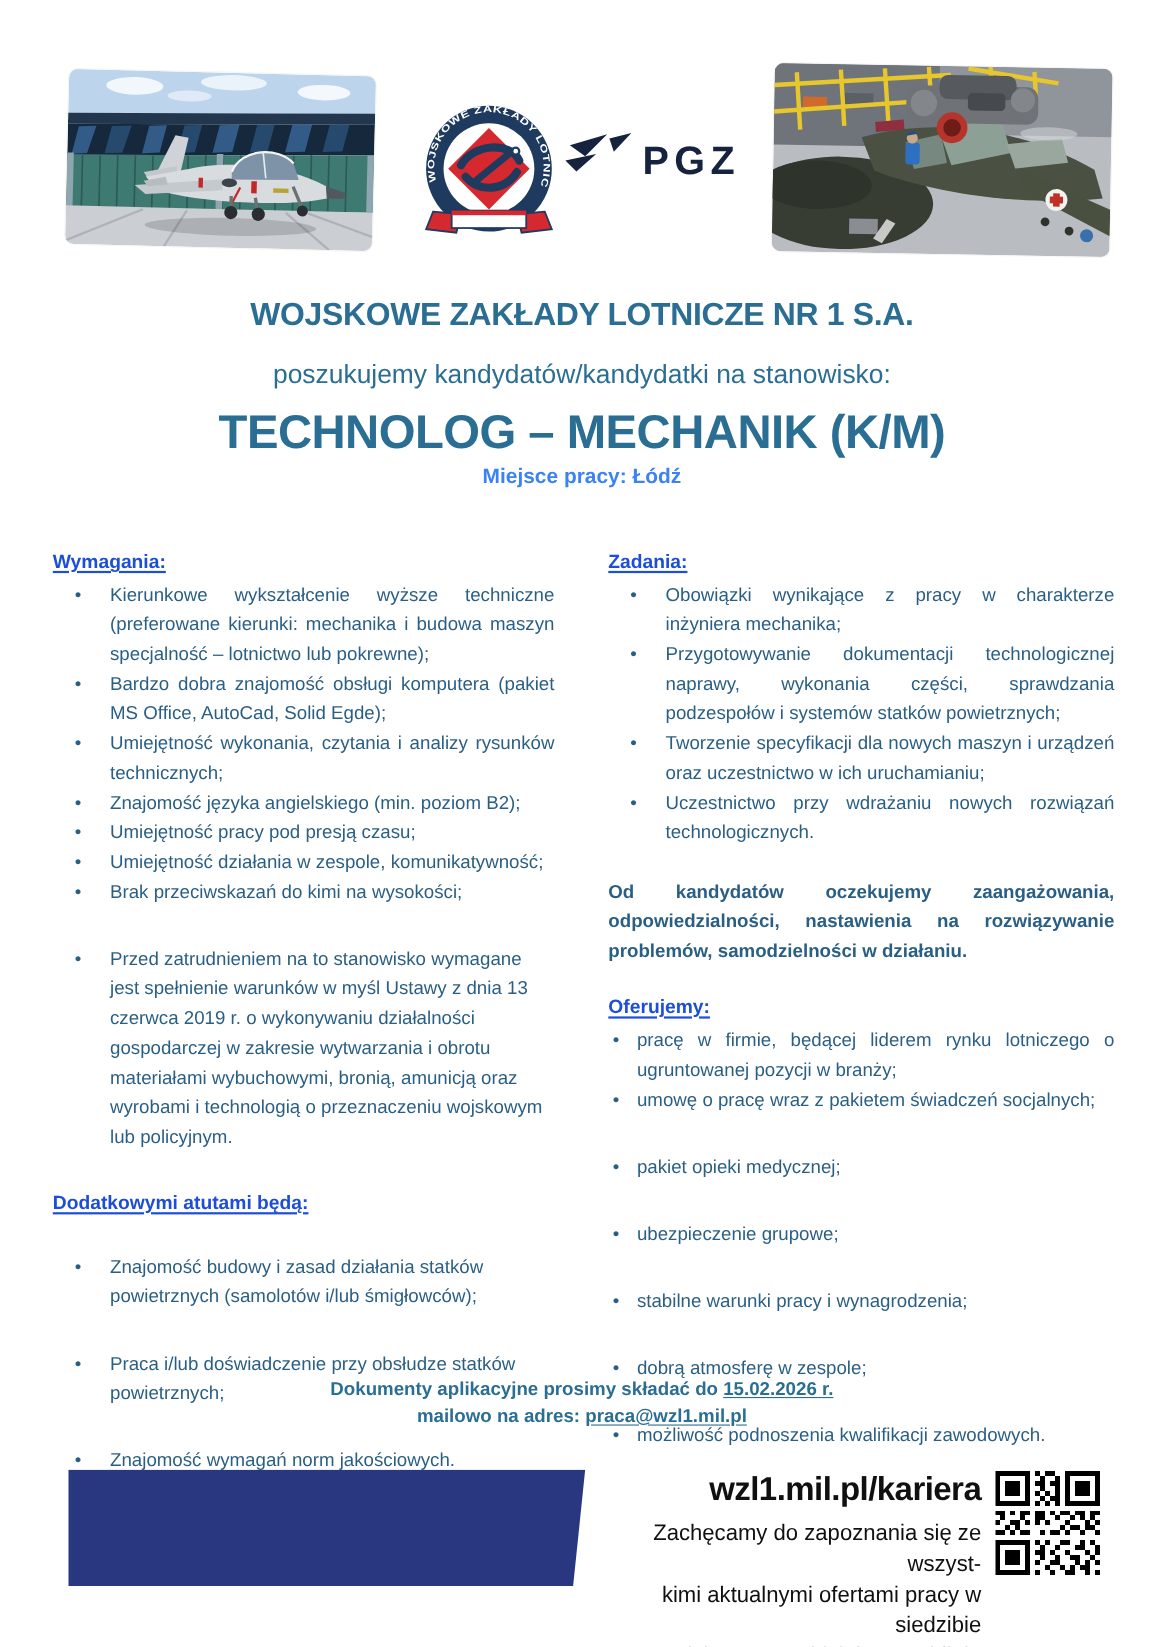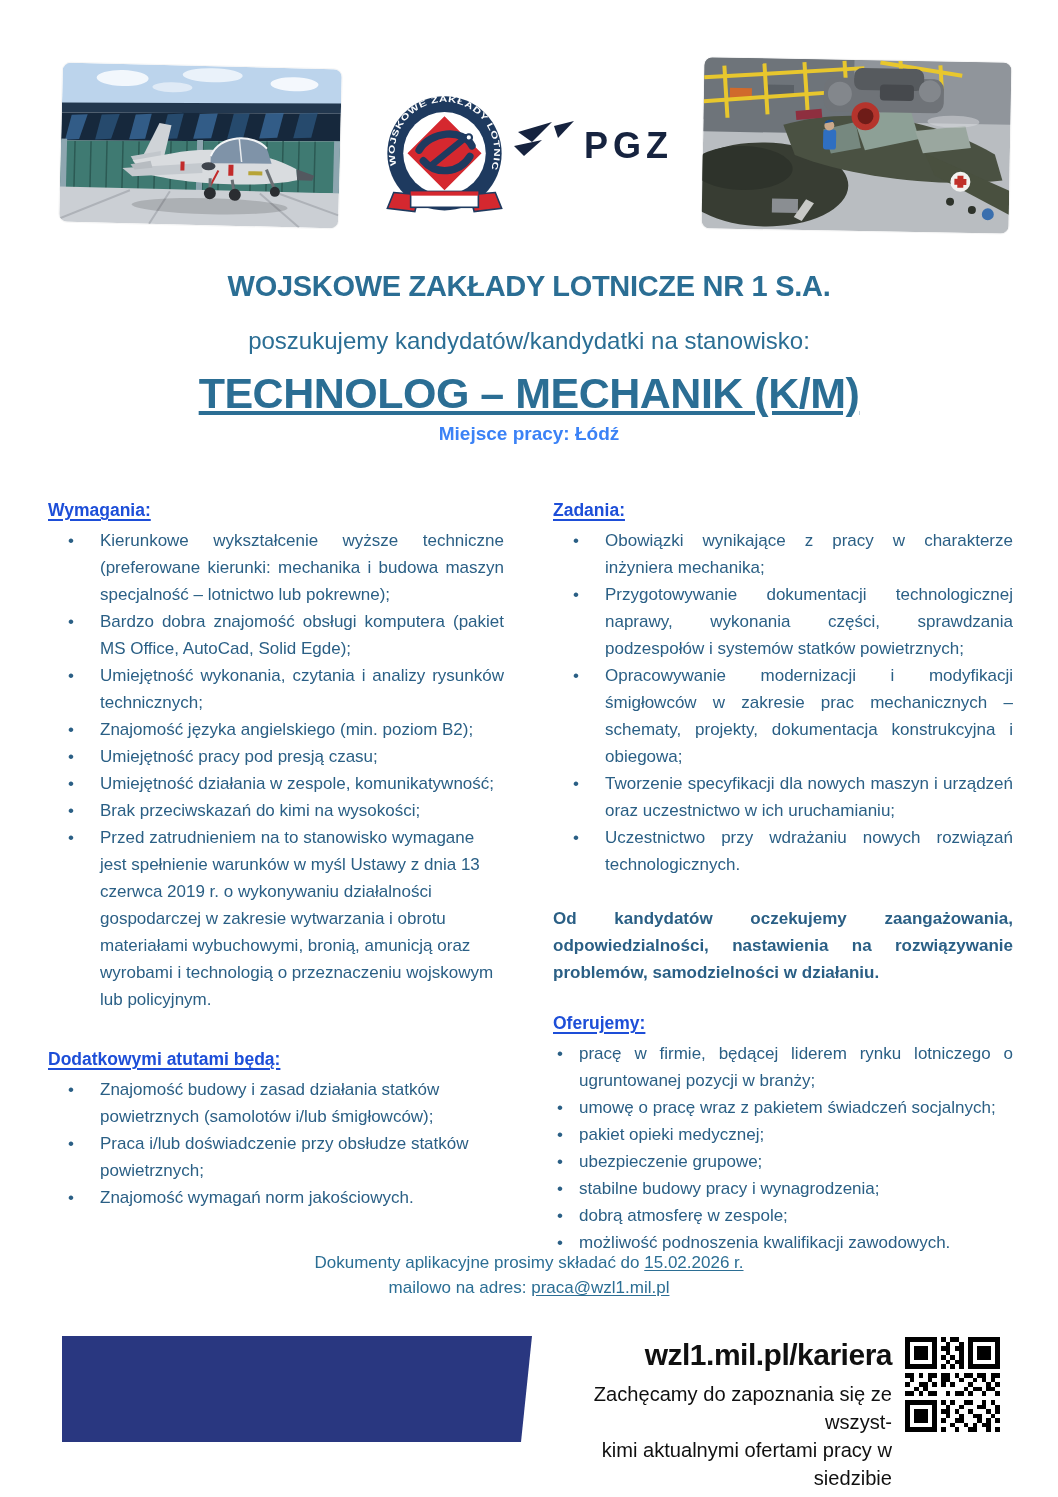--- a/index.html
+++ b/index.html
@@ -12,48 +12,48 @@
   .photo{position:absolute;border-radius:8px;overflow:hidden;box-shadow:0 0 0 1px rgba(0,0,0,.04);}
   .photo svg{display:block;}
   .photo-left{left:61px;top:66px;width:279px;height:159px;transform:rotate(1.4deg);}
   .photo-right{left:703px;top:60px;width:307px;height:171px;transform:rotate(1deg);}
   .badge{position:absolute;left:381px;top:93px;width:127px;height:127px;}
   .pgz{position:absolute;left:512px;top:116px;width:175px;height:62px;}
   
   .t-center{position:absolute;left:0;width:100%;text-align:center;}
   .company-title{top:270px;font-size:29px;font-weight:700;color:#2b6e94;letter-spacing:-0.3px;}
   .intro-line{top:327px;font-size:24px;font-weight:400;color:#2b6e94;}
-  .position-title{top:369px;font-size:43px;font-weight:700;color:#2b6e94;letter-spacing:-0.5px;text-decoration:underline;}
+  .position-title{top:369px;font-size:43px;font-weight:700;color:#2b6e94;letter-spacing:-0.5px;}
   .location-line{top:423px;font-size:19px;font-weight:700;color:#3b82f6;}
   
   .col{position:absolute;top:500px;color:#2a5f85;}
   .col-left{left:48px;width:456px;}
   .col-right{left:553px;width:460px;}
   .sec-heading{
     font-size:17.5px;font-weight:700;color:#1d4ed8;
     text-decoration:underline;text-decoration-thickness:2px;text-underline-offset:3px;
     margin:0 0 6px 0;
   }
   ul.bullets{list-style:none;margin:0 0 0 0;padding:0;}
   ul.bullets li{
     position:relative;padding-left:52px;font-size:17px;font-weight:400;
     line-height:27px;text-align:justify;
   }
   ul.bullets li::before{content:"•";position:absolute;left:20px;top:0;}
-  ul.bullets li.no-justify{text-align:left;}
+  ul.bullets li.no-justify{text-align:left;margin-top:34px;}
   ul.bullets.tight li{padding-left:26px;}
   ul.bullets.tight li::before{left:4px;}
   .gap-block{height:36px;}
   .expect-par{
     font-size:17px;font-weight:700;line-height:27px;text-align:justify;
     margin:27px 0 27px 0;
   }
   
   .apply{position:absolute;left:0;top:1250px;width:100%;text-align:center;
-    color:#2b6e94;font-size:17px;font-weight:400;line-height:25px;}
+    color:#2b6e94;font-size:17px;font-weight:700;line-height:25px;}
   .apply .u{text-decoration:underline;text-underline-offset:2px;}
   
   .footer-bar{
     position:absolute;left:62px;top:1336px;width:470px;height:106px;
     background:#293780;
     clip-path:polygon(0 0,100% 0,calc(100% - 11px) 100%,0 100%);
   }
   .career-block{position:absolute;left:520px;top:1338px;width:372px;text-align:right;color:#101010;}
   .career-url{font-size:30px;font-weight:700;letter-spacing:-0.5px;margin-bottom:8px;}
   .career-note{font-size:20.5px;font-weight:400;line-height:28px;transform:scaleX(.98);transform-origin:right;}
@@ -261,32 +261,31 @@
       <li class="no-justify">Praca i/lub doświadczenie przy obsłudze statków powietrznych;</li>
       <li class="no-justify">Znajomość wymagań norm jakościowych.</li>
     </ul>
   </div>
 
   <div class="col col-right">
     <div class="sec-heading">Zadania:</div>
     <ul class="bullets">
       <li>Obowiązki wynikające z pracy w charakterze inżyniera mechanika;</li>
       <li>Przygotowywanie dokumentacji technologicznej naprawy, wykonania części, sprawdzania podzespołów i systemów statków powietrznych;</li>
-      <li>Opracowywanie modernizacji i modyfikacji śmigłowców w zakresie prac mechanicznych – schematy, projekty, dokumentacja konstrukcyjna i obiegowa;</li>
       <li>Tworzenie specyfikacji dla nowych maszyn i urządzeń oraz uczestnictwo w ich uruchamianiu;</li>
       <li>Uczestnictwo przy wdrażaniu nowych rozwiązań technologicznych.</li>
     </ul>
     <p class="expect-par">Od kandydatów oczekujemy zaangażowania, odpowiedzialności, nastawienia na rozwiązywanie problemów, samodzielności w działaniu.</p>
     <div class="sec-heading">Oferujemy:</div>
     <ul class="bullets tight">
       <li>pracę w firmie, będącej liderem rynku lotniczego o ugruntowanej pozycji w branży;</li>
       <li>umowę o pracę wraz z pakietem świadczeń socjalnych;</li>
       <li class="no-justify">pakiet opieki medycznej;</li>
       <li class="no-justify">ubezpieczenie grupowe;</li>
-      <li class="no-justify">stabilne budowy pracy i wynagrodzenia;</li>
+      <li class="no-justify">stabilne warunki pracy i wynagrodzenia;</li>
       <li class="no-justify">dobrą atmosferę w zespole;</li>
       <li class="no-justify">możliwość podnoszenia kwalifikacji zawodowych.</li>
     </ul>
   </div>
 
   <div class="apply">
     <div><span>Dokumenty aplikacyjne prosimy składać do </span><span class="u">15.02.2026 r.</span></div>
     <div><span>mailowo na adres: </span><span class="u">praca@wzl1.mil.pl</span></div>
   </div>
 

